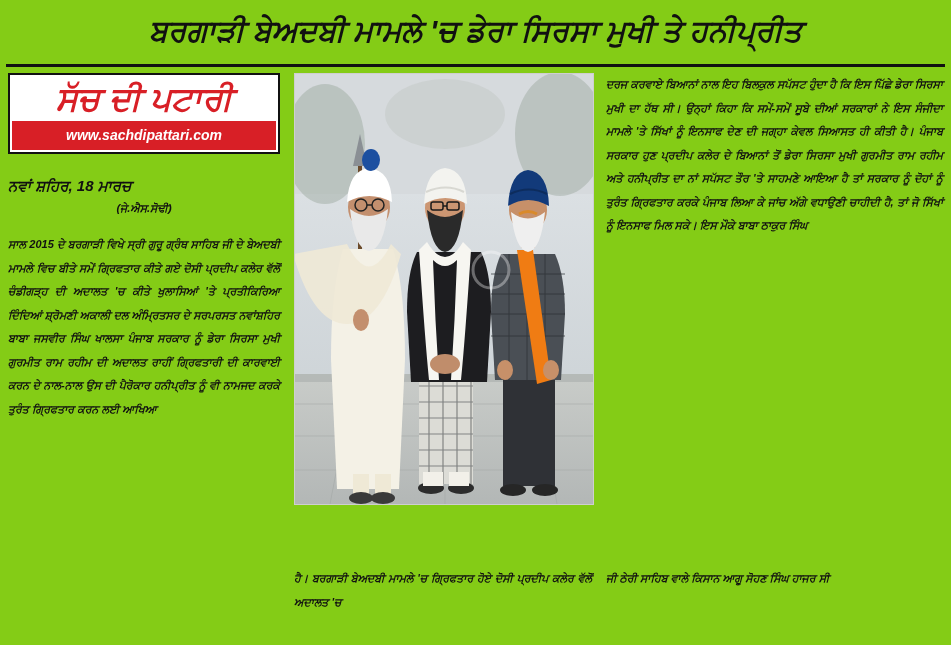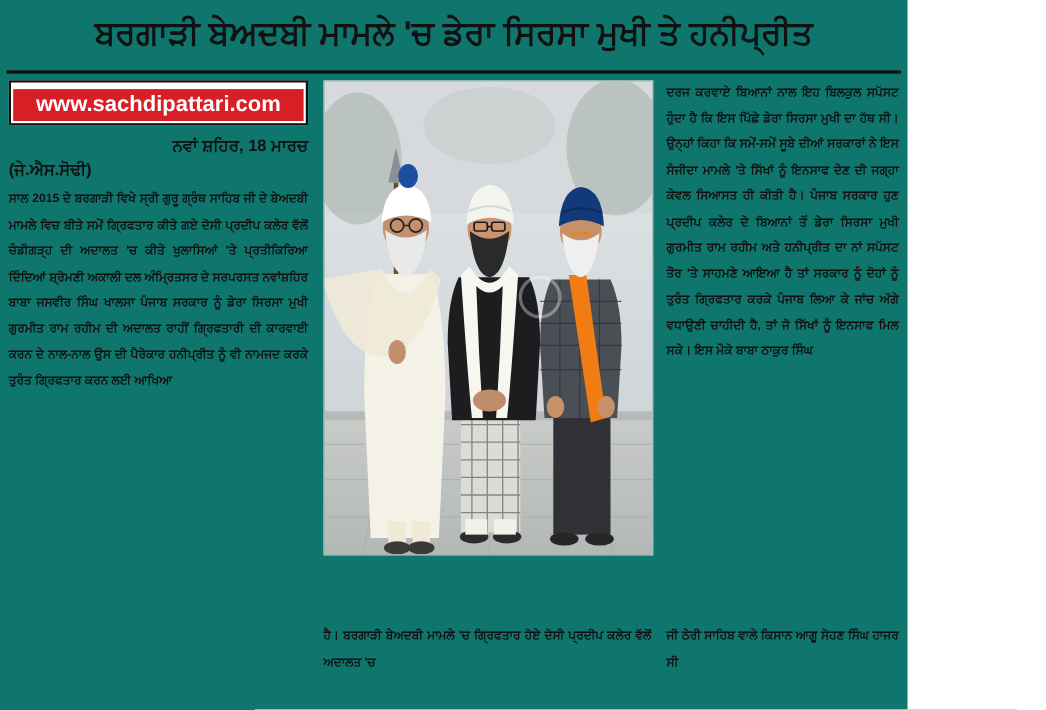--- a/index.html
+++ b/index.html
@@ -5,25 +5,26 @@
   html, body {
     margin: 0;
     padding: 0;
     background: #ffffff;
   }
   body {
     font-family: "Liberation Sans", sans-serif;
   }
   #page {
     position: relative;
-    width: 825px;
+    width: 951px;
     height: 645px;
-    background: #0f766e;
+    background: #84cc16;
     overflow: hidden;
     box-sizing: border-box;
+    font-style: italic;
   }
 
   
   .headline {
     padding: 10px 14px 4px 14px;
     text-align: center;
   }
   .headline-line {
     font-family: "Liberation Sans", sans-serif;
     font-weight: bold;
@@ -78,41 +79,42 @@
     font-weight: bold;
     font-size: 33px;
     line-height: 40px;
     color: #d81f26;
     white-space: nowrap;
   }
   .logo-url-bar {
     background: #d81f26;
     color: #ffffff;
     font-weight: bold;
-    font-size: 20px;
+    font-size: 14px;
     line-height: 26px;
     margin-top: 2px;
     padding: 1px 0 2px 0;
     white-space: nowrap;
   }
 
   .dateline {
-    text-align: right;
+    text-align: left;
     font-weight: bold;
     font-size: 15px;
     line-height: 21px;
     color: #111111;
-    margin: 8px 0 2px 0;
+    margin: 21px 0 2px 0;
   }
   .dateline-sub {
-    font-weight: bold;
-    font-size: 15px;
+    text-align: center;
+    font-weight: bold;
+    font-size: 11px;
     line-height: 20px;
     color: #111111;
-    margin-bottom: 5px;
+    margin-bottom: 15px;
   }
 
   .body-text {
     font-size: 11px;
     line-height: 23.5px;
     color: #111111;
     text-align: justify;
     font-weight: bold;
   }
   .col-right .body-text {
@@ -148,20 +150,21 @@
 
   <div class="headline">
     <div class="headline-line">ਬਰਗਾੜੀ ਬੇਅਦਬੀ ਮਾਮਲੇ 'ਚ ਡੇਰਾ ਸਿਰਸਾ ਮੁਖੀ ਤੇ ਹਨੀਪ੍ਰੀਤ</div>
   </div>
   <div class="headline-rule"></div>
 
   <div class="content">
 
     <div class="col-left">
       <div class="logo-box">
+        <div class="logo-title">ਸੱਚ ਦੀ ਪਟਾਰੀ</div>
         <div class="logo-url-bar">www.sachdipattari.com</div>
       </div>
       <div class="dateline">ਨਵਾਂ ਸ਼ਹਿਰ, 18 ਮਾਰਚ</div>
       <div class="dateline-sub">(ਜੇ.ਐਸ.ਸੋਢੀ)</div>
       <div class="body-text">ਸਾਲ 2015 ਦੇ ਬਰਗਾੜੀ ਵਿਖੇ ਸ੍ਰੀ ਗੁਰੂ ਗ੍ਰੰਥ ਸਾਹਿਬ ਜੀ ਦੇ ਬੇਅਦਬੀ ਮਾਮਲੇ ਵਿਚ ਬੀਤੇ ਸਮੇਂ ਗ੍ਰਿਫਤਾਰ ਕੀਤੇ ਗਏ ਦੋਸੀ ਪ੍ਰਦੀਪ ਕਲੇਰ ਵੱਲੋਂ ਚੰਡੀਗੜ੍ਹ ਦੀ ਅਦਾਲਤ 'ਚ ਕੀਤੇ ਖੁਲਾਸਿਆਂ 'ਤੇ ਪ੍ਰਤੀਕਿਰਿਆ ਦਿੰਦਿਆਂ ਸ਼੍ਰੋਮਣੀ ਅਕਾਲੀ ਦਲ ਅੰਮ੍ਰਿਤਸਰ ਦੇ ਸਰਪਰਸਤ ਨਵਾਂਸ਼ਹਿਰ ਬਾਬਾ ਜਸਵੀਰ ਸਿੰਘ ਖਾਲਸਾ ਪੰਜਾਬ ਸਰਕਾਰ ਨੂੰ ਡੇਰਾ ਸਿਰਸਾ ਮੁਖੀ ਗੁਰਮੀਤ ਰਾਮ ਰਹੀਮ ਦੀ ਅਦਾਲਤ ਰਾਹੀਂ ਗ੍ਰਿਫਤਾਰੀ ਦੀ ਕਾਰਵਾਈ ਕਰਨ ਦੇ ਨਾਲ-ਨਾਲ ਉਸ ਦੀ ਪੈਰੋਕਾਰ ਹਨੀਪ੍ਰੀਤ ਨੂੰ ਵੀ ਨਾਮਜਦ ਕਰਕੇ ਤੁਰੰਤ ਗ੍ਰਿਫਤਾਰ ਕਰਨ ਲਈ ਆਖਿਆ</div>
     </div>
 
     <div class="col-mid">
       <div class="photo">
         <svg width="298" height="430" viewBox="0 0 298 430" xmlns="http://www.w3.org/2000/svg">

